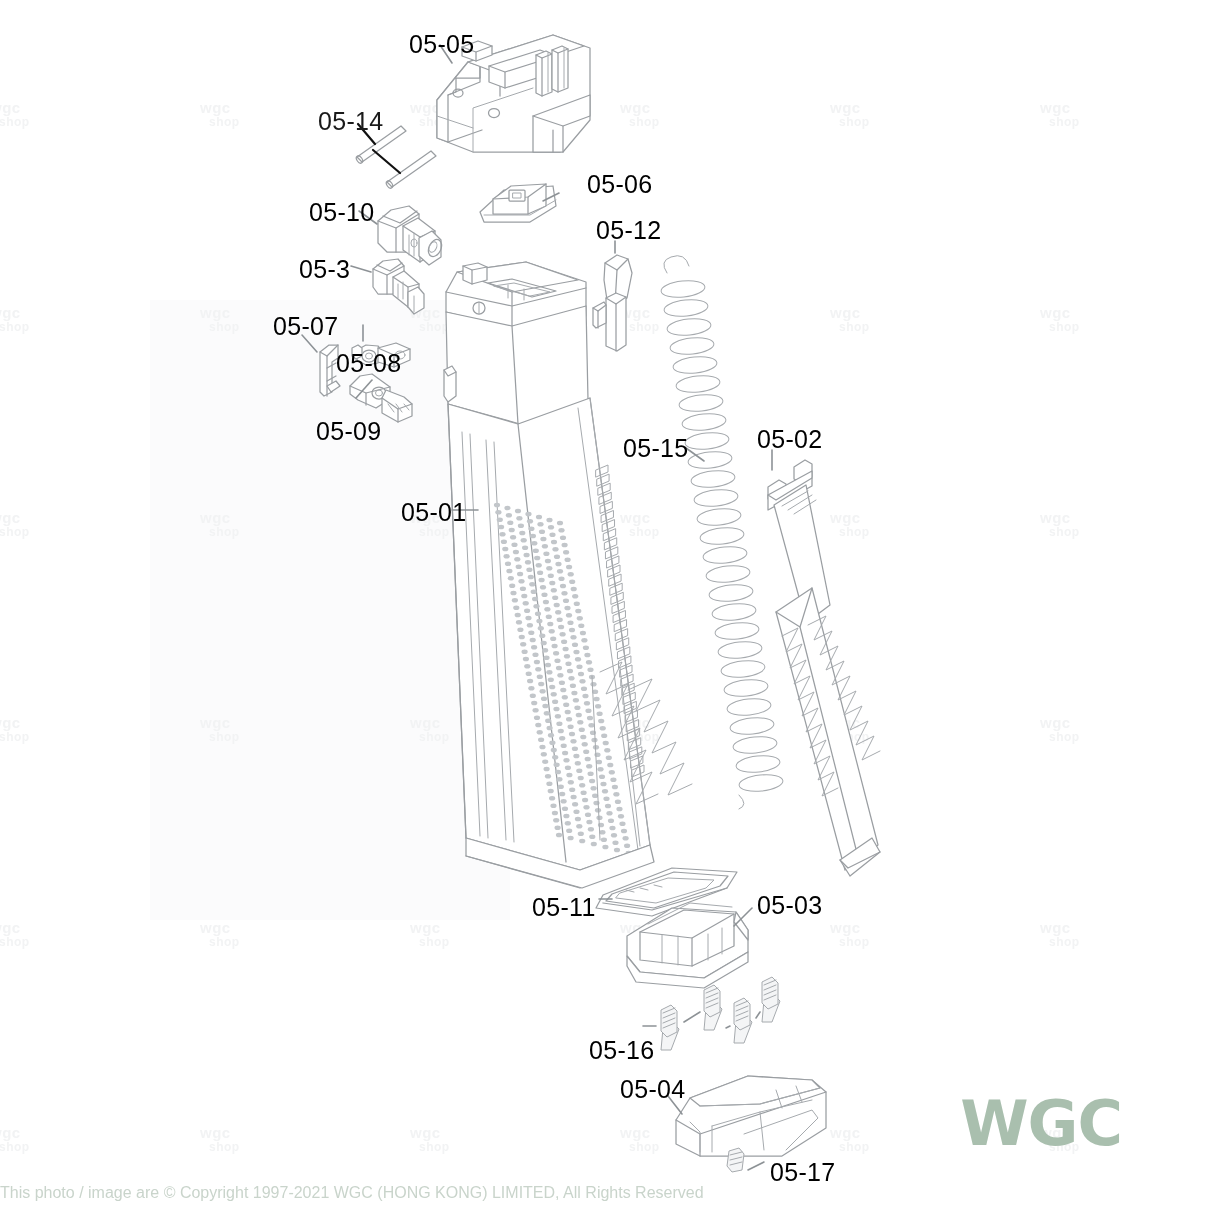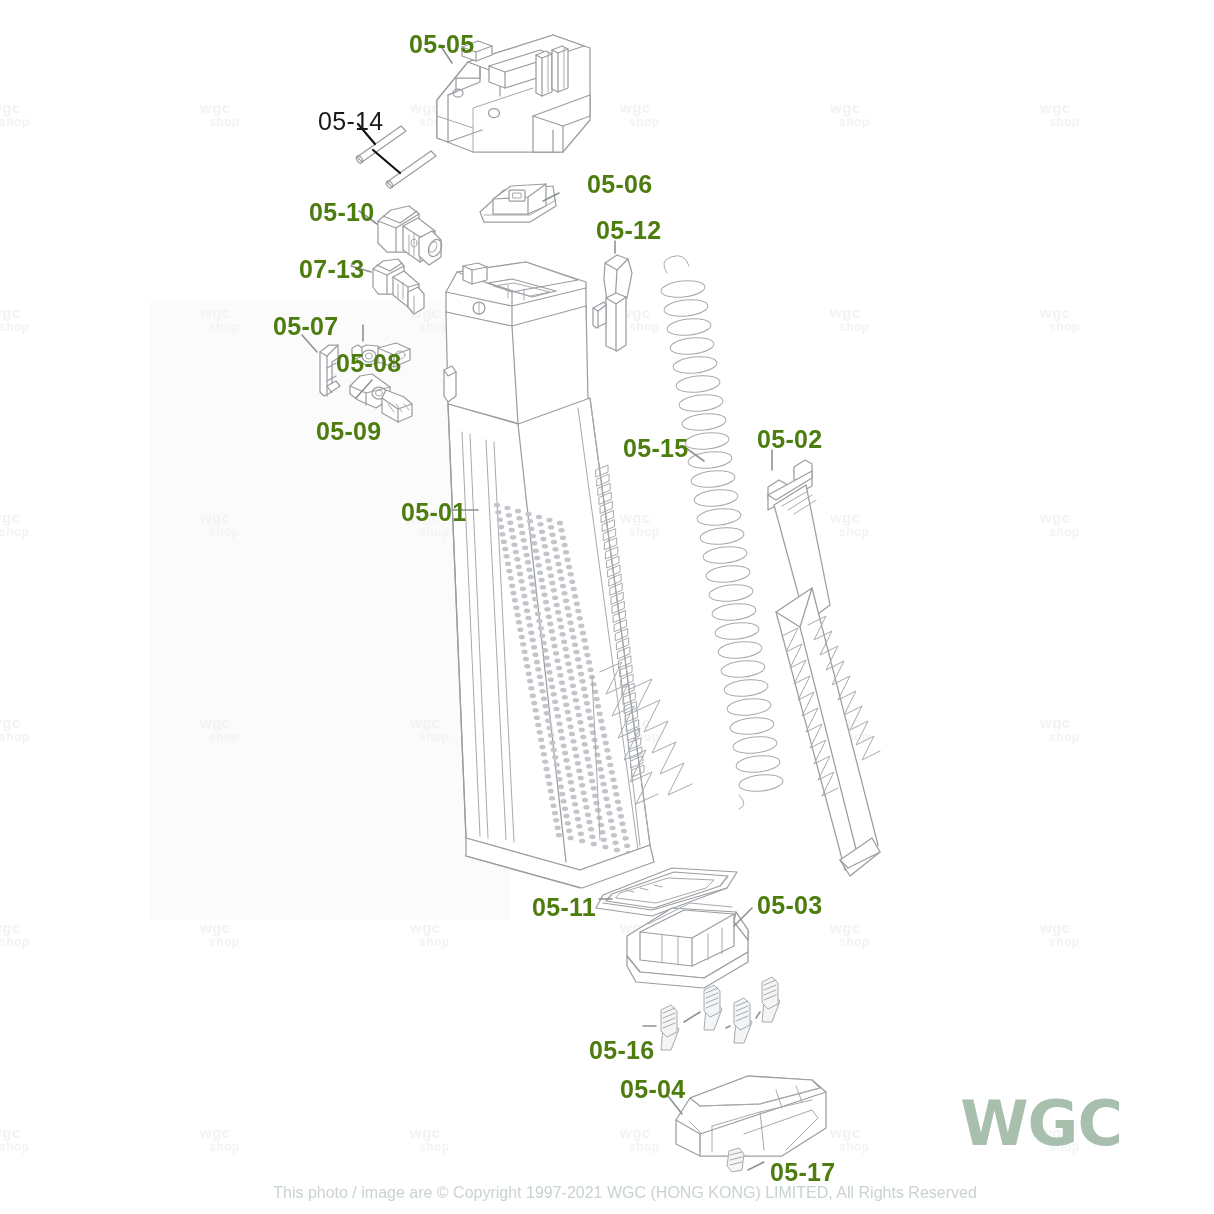--- a/index.html
+++ b/index.html
@@ -56,22 +56,22 @@
     position: absolute;
     inset: 0;
     z-index: 2;
   }
 
   
   .lbl {
     position: absolute;
     font-family: "Liberation Sans", sans-serif;
     font-size: 25px;
-    font-weight: 700;
-    color: #4d7c0f;
+    font-weight: 400;
+    color: #000000;
     letter-spacing: 0.3px;
     white-space: nowrap;
     z-index: 4;
     user-select: none;
   }
   .lbl.dark { color: #1a1a1a; font-weight: 500; }
 
   
   #logo {
     position: absolute;
@@ -110,27 +110,26 @@
     color: #a9bfae;
     letter-spacing: -0.5px;
   }
 
   
   #footer {
     position: absolute;
     left: 0;
     right: 0;
     bottom: 12px;
-    text-align: center;
+    text-align: left;
     font-family: "Liberation Sans", sans-serif;
     font-size: 16px;
     color: #c9d4cb;
     z-index: 5;
     user-select: none;
-    padding-left: 36px;
   }
 </style>
 </head>
 <body>
 
 <div id="sheet">
 
   <div id="bg-blob"></div>
   <div id="bg-watermarks">
       <div class="bg-wm" style="left: -10px; top: 100px; color: rgb(242, 243, 244);"><span>wgc</span><span class="l2">shop</span></div>
@@ -866,21 +865,21 @@
     </g>
 
   </svg>
 
   <div id="labels">
       <div class="lbl" style="left: 409px; top: 30px;">05-05</div>
       <div class="lbl dark" style="left: 318px; top: 107px;">05-14</div>
       <div class="lbl" style="left: 564px; top: 170px; margin-left: 23px;">05-06</div>
       <div class="lbl" style="left: 309px; top: 198px;">05-10</div>
       <div class="lbl" style="left: 596px; top: 216px;">05-12</div>
-      <div class="lbl" style="left: 299px; top: 255px;">07-13</div>
+      <div class="lbl" style="left: 299px; top: 255px;">05-3</div>
       <div class="lbl" style="left: 273px; top: 312px;">05-07</div>
       <div class="lbl" style="left: 336px; top: 309px; margin-top: 40px;">05-08</div>
       <div class="lbl" style="left: 316px; top: 417px;">05-09</div>
       <div class="lbl" style="left: 623px; top: 434px;">05-15</div>
       <div class="lbl" style="left: 757px; top: 425px;">05-02</div>
       <div class="lbl" style="left: 401px; top: 498px;">05-01</div>
       <div class="lbl" style="left: 532px; top: 893px;">05-11</div>
       <div class="lbl" style="left: 757px; top: 891px;">05-03</div>
       <div class="lbl" style="left: 589px; top: 1016px; margin-top: 20px;">05-16</div>
       <div class="lbl" style="left: 620px; top: 1075px;">05-04</div>

